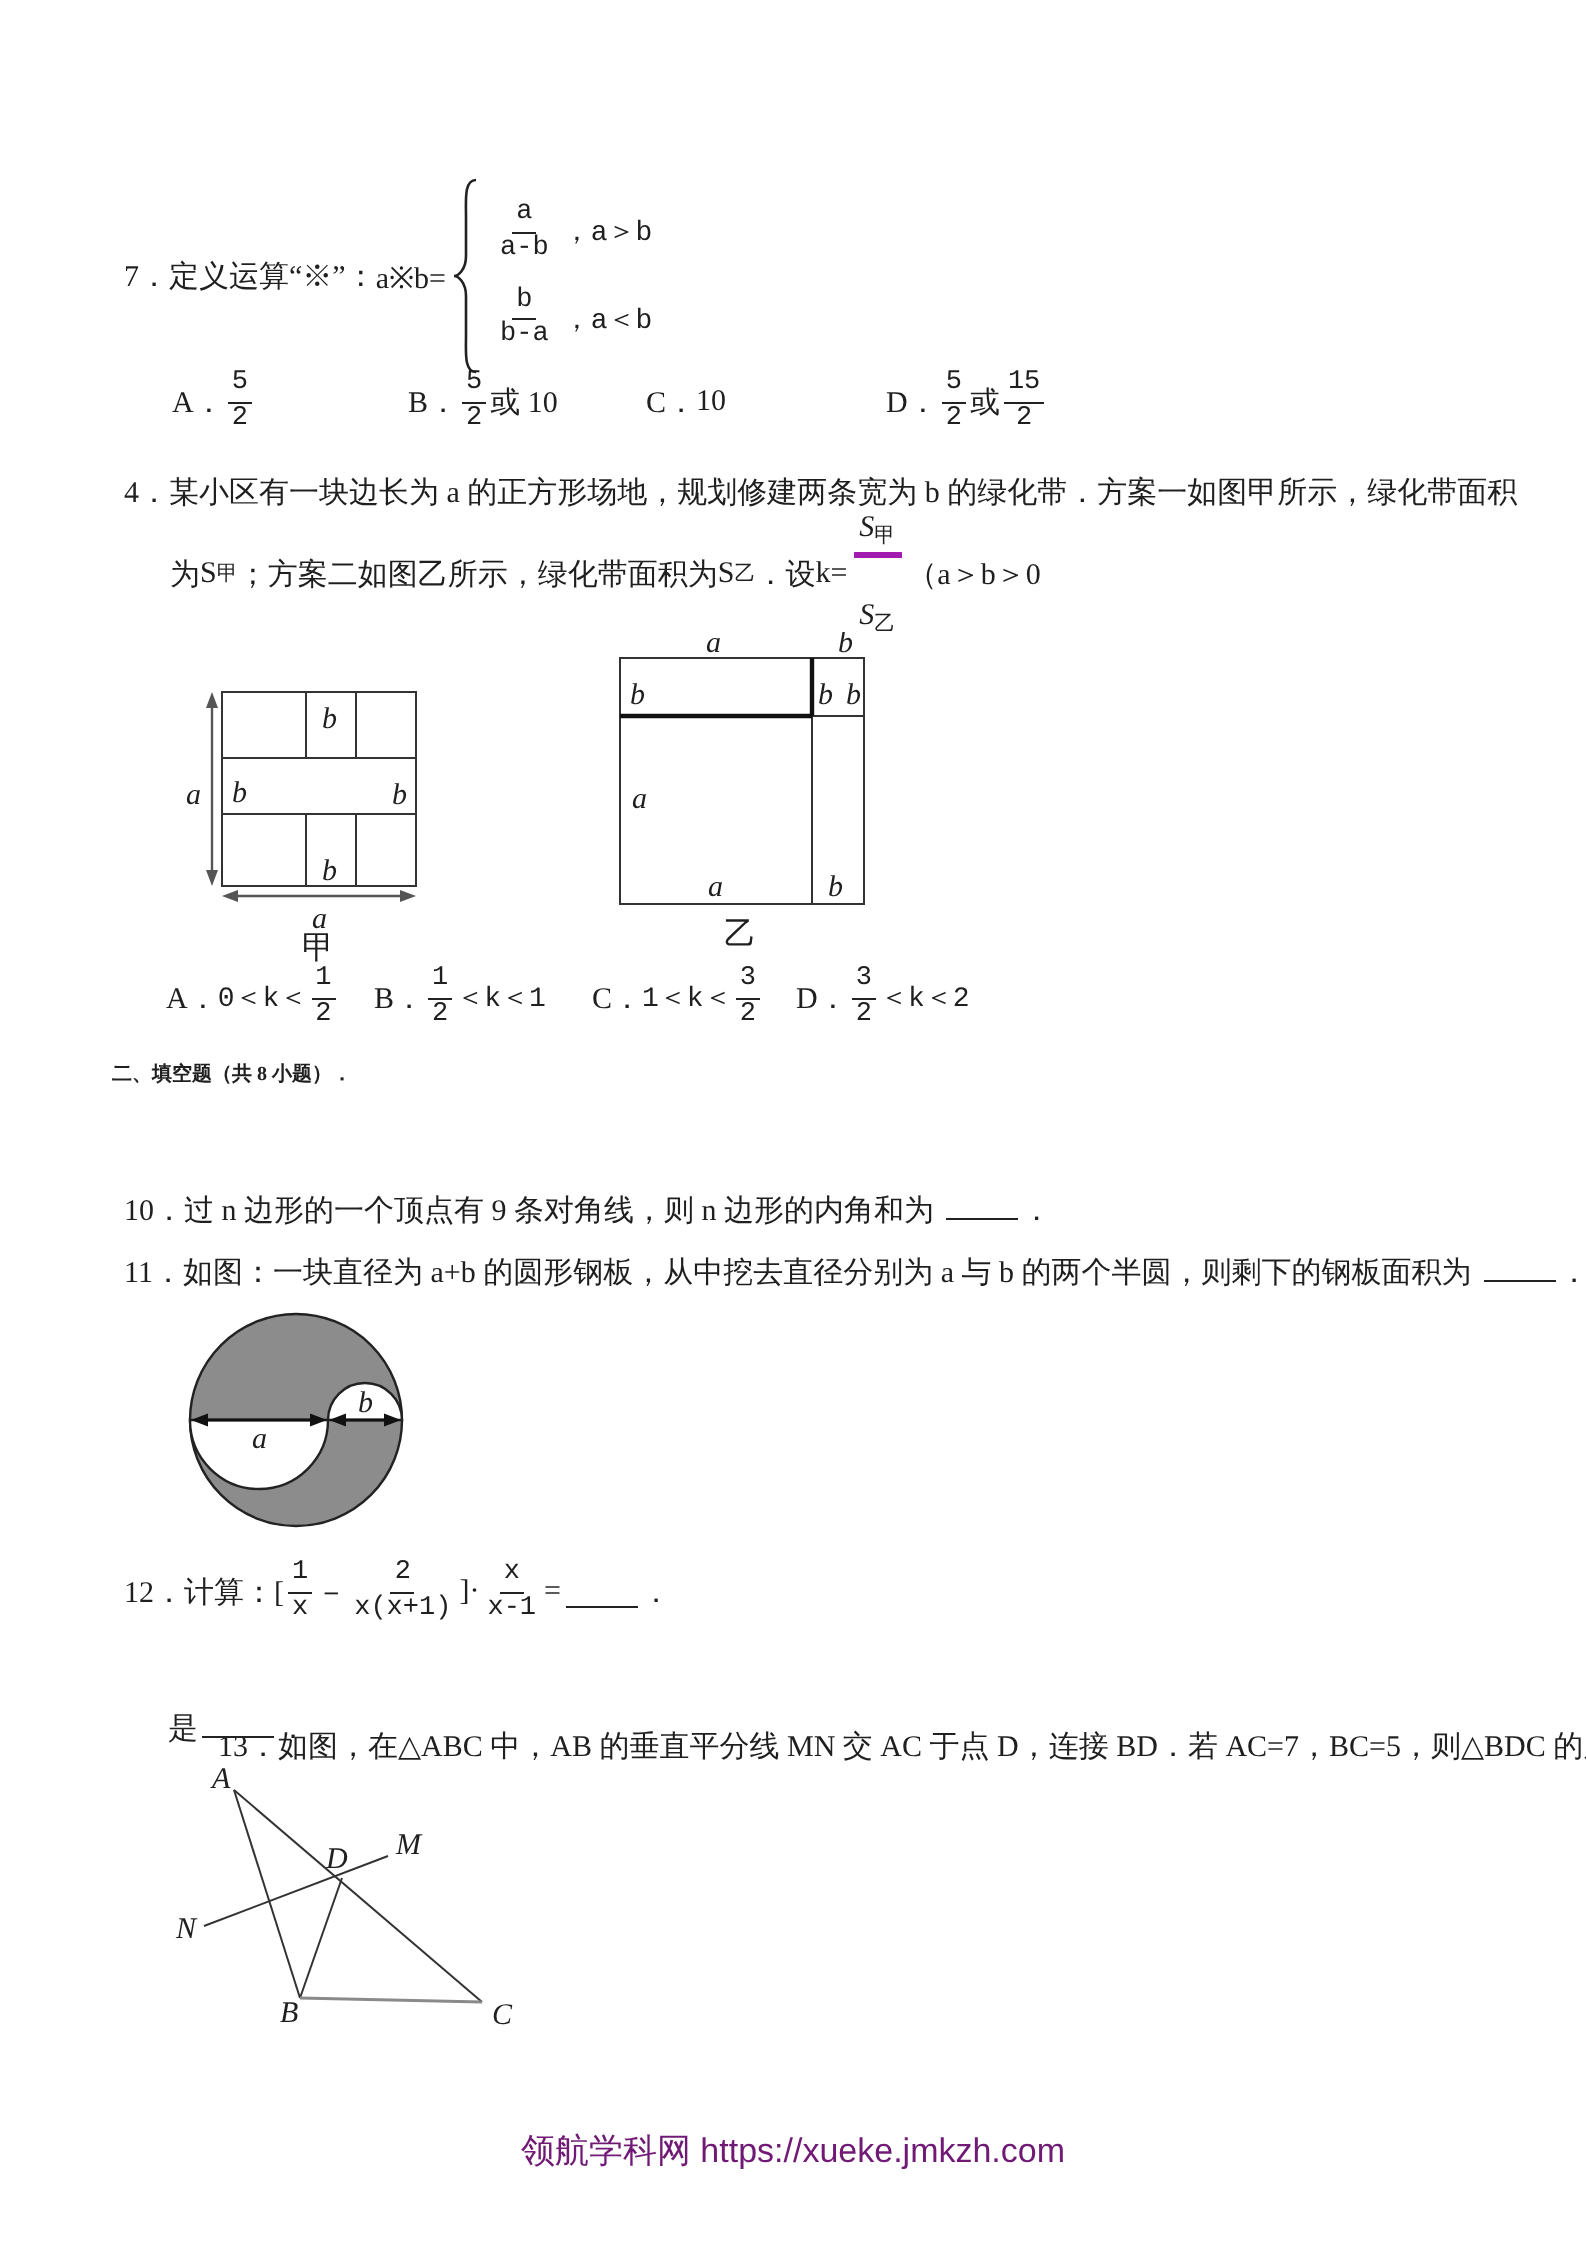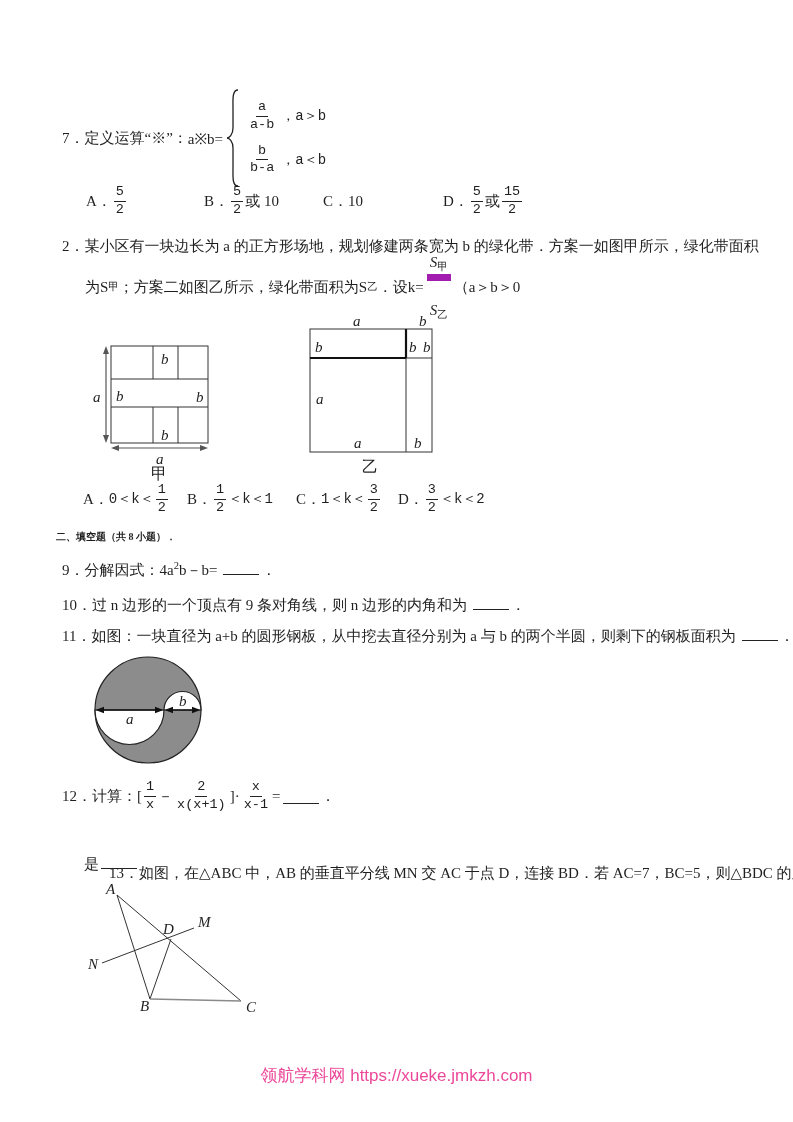--- a/index.html
+++ b/index.html
@@ -16,32 +16,32 @@
     display:inline-flex; flex-direction:column; align-items:center;
     line-height:1.25; margin:0 2px;
     font-family:"Liberation Mono","DejaVu Sans Mono",monospace; font-size:13.5px;
   }
   .frac .fn { border-bottom:1px solid #222; padding:0 2px; }
   .frac .fd { padding:0 2px; }
   .bigfrac {
     display:inline-flex; flex-direction:column; align-items:center;
     line-height:1.3; margin:0 3px; font-style:italic; font-size:15px;
   }
-  .bigfrac .fn { border-bottom:7px solid #a21caf; padding:0 3px; }
+  .bigfrac .fn { border-bottom:3px solid #a21caf; padding:0 3px; }
   .bigfrac .fd { padding:0 3px;margin-top:20px; }
   .sub { font-size:10.5px; vertical-align:-3px; font-style:normal; }
   .sup { font-size:10.5px; vertical-align:6px; }
   .blank { display:inline-block; width:36px; height:14px; border-bottom:1px solid #222; margin:0 2px; }
   .opt { position:absolute; display:flex; align-items:center; height:34px; white-space:nowrap; }
   .qline { position:absolute; left:62px; white-space:nowrap; }
   .bold { font-weight:bold; }
   .cases { display:flex; flex-direction:column; gap:9px; margin:0 4px; }
   .case { display:flex; align-items:center; gap:3px; }
   #footer { position:absolute; top:1064px; left:0; width:793px; text-align:center;
-    font-family:"Liberation Sans","DejaVu Sans",sans-serif; font-size:17px; color:#ec4899; }
+    font-family:"Liberation Sans","DejaVu Sans",sans-serif; font-size:17px; color:#701a75; }
   svg text { font-family:"Liberation Serif","DejaVu Serif",serif; }
   .figlabel { font-style:italic; font-size:15px; fill:#1f1f1f; }
   .caption { font-style:normal; font-size:16px; fill:#1f1f1f; }
 </style>
 </head>
 <body>
 
 <div id="page">
 
   <div class="abs row" style="top:92px; left:62px; height:92px;">
@@ -96,21 +96,21 @@
         </span>
       <span>或</span>
       <span class="frac">
           <span class="fn">15</span>
           <span class="fd">2</span>
         </span>
     </span>
   </div>
 
   <div class="qline" style="top:237px;">
-    <span>2．某小区有一块边长为 </span><span class="v">a</span><span> 的正方形场地，规划修建两条宽为 </span><span class="v">b</span><span> 的绿化带．方案一如图甲所示，绿化带面积</span>
+    <span>4．某小区有一块边长为 </span><span class="v">a</span><span> 的正方形场地，规划修建两条宽为 </span><span class="v">b</span><span> 的绿化带．方案一如图甲所示，绿化带面积</span>
   </div>
   <div class="abs row" style="top:262px; left:85px; height:50px;">
     <span>为 </span>
       <span class="v">S</span>
       <span class="sub">甲</span>
       <span>；方案二如图乙所示，绿化带面积为 </span>
       <span class="v">S</span>
       <span class="sub">乙</span>
       <span>．设 </span>
       <span class="v">k</span>
@@ -201,24 +201,20 @@
       <span class="frac">
           <span class="fn">3</span>
           <span class="fd">2</span>
         </span>
       <span class="mono">＜k＜2</span>
     </span>
   </div>
 
   <div class="qline bold" style="top:530px; left:56px; font-size:10px;">二、填空题（共 8 小题）．</div>
 
-  <div class="qline" style="top:560px;">
-    <span>9．分解因式：</span><span class="v">4a</span><span class="sup">2</span><span class="v">b－b=</span>
-    <span class="blank"></span><span>．</span>
-  </div>
 
   <div class="qline" style="top:595px;">
     <span>10．过 </span><span class="v">n</span><span> 边形的一个顶点有 9 条对角线，则 </span><span class="v">n</span><span> 边形的内角和为</span>
     <span class="blank"></span><span>．</span>
   </div>
 
   <div class="qline" style="top:626px;">
     <span>11．如图：一块直径为 </span><span class="v">a+b</span><span> 的圆形钢板，从中挖去直径分别为 </span><span class="v">a</span><span> 与 </span><span class="v">b</span><span> 的两个半圆，则剩下的钢板面积为</span>
     <span class="blank"></span><span>．</span>
   </div>

